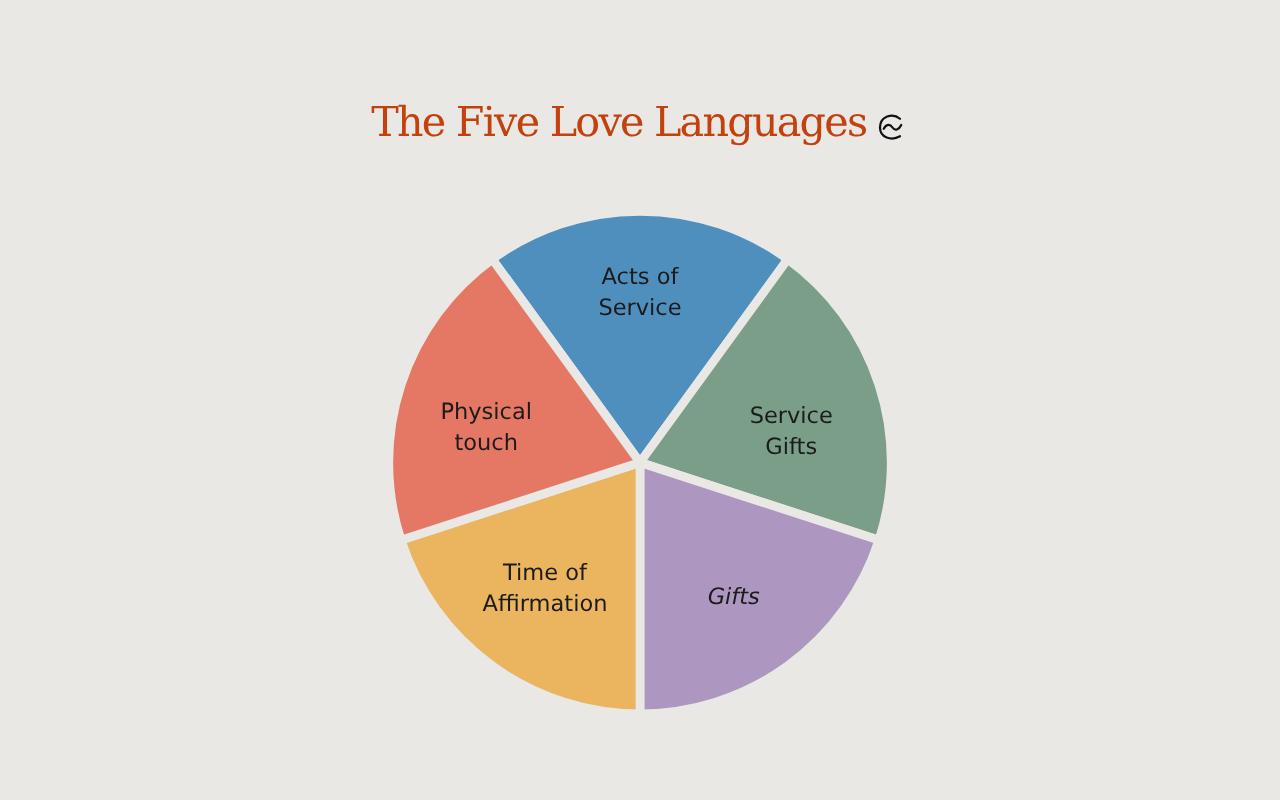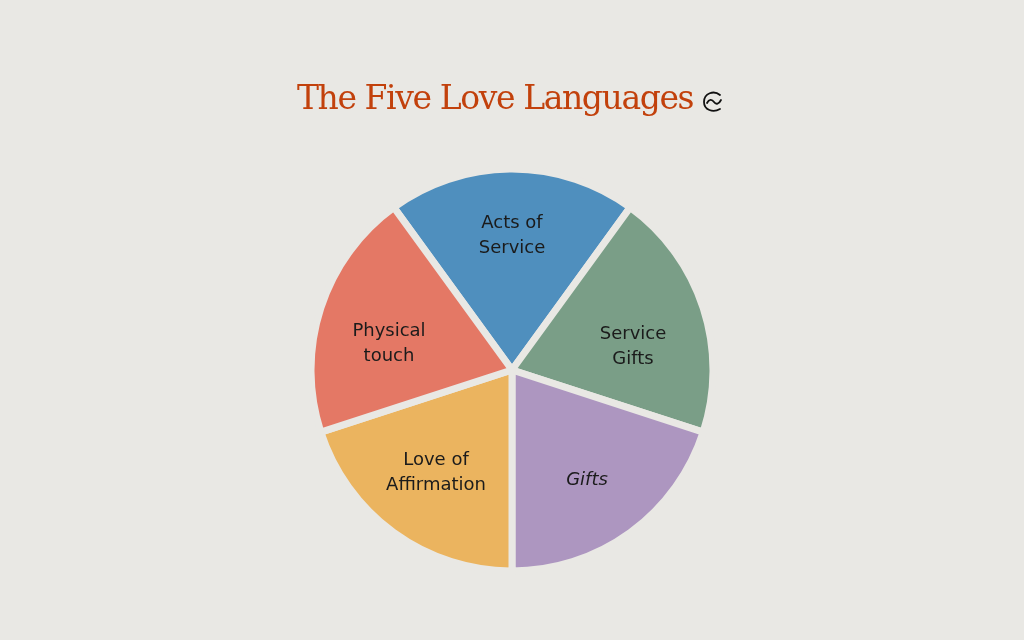--- a/index.html
+++ b/index.html
@@ -37,19 +37,19 @@
   <div>Service</div>
 </div>
 <div class="lbl" style="left:633px; top:345px;">
   <div>Service</div>
   <div>Gifts</div>
 </div>
 <div class="lbl" style="left:587px; top:478px;font-style:italic;">
   <div>Gifts</div>
 </div>
 <div class="lbl" style="left:436px; top:471px;">
-  <div>Love of</div>
+  <div>Time of</div>
   <div>Affirmation</div>
 </div>
 <div class="lbl" style="left:389px; top:342px;">
   <div>Physical</div>
   <div>touch</div>
 </div>
 
 </body></html>

